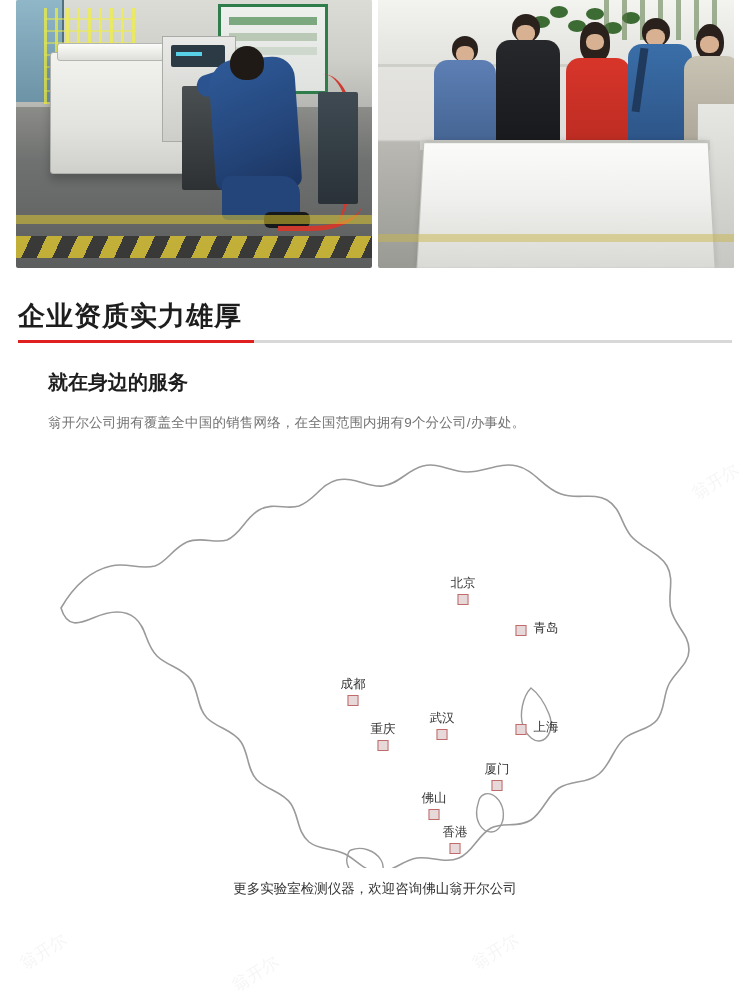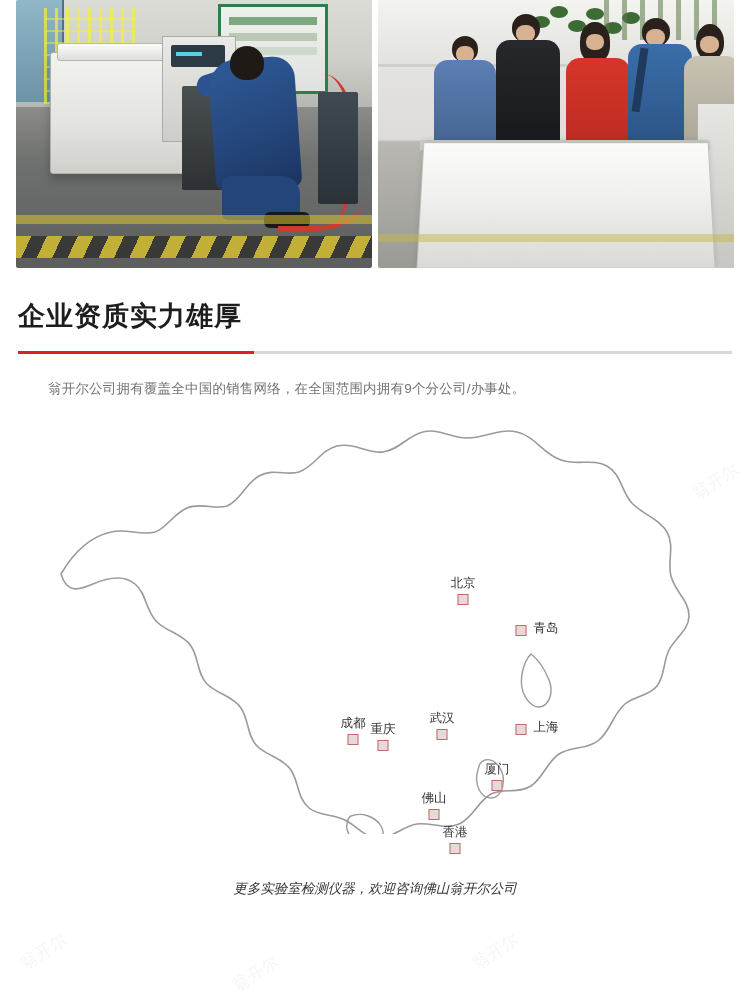--- a/index.html
+++ b/index.html
@@ -202,21 +202,21 @@
     border-left: 1px solid #b3b3ae;
   }
   .pr-floor-line {
     position: absolute; left: 0; bottom: 26px; width: 100%; height: 8px;
     background: #c7b64e; opacity: .5;
   }
 
   
   .section-head {
     margin: 30px 0 0 18px;
-    padding-bottom: 20px;
+    padding-bottom: 9px;
     position: relative;
     width: 714px;
   }
   .section-head h1 {
     margin: 0;
     font-size: 27px;
     font-weight: 700;
     letter-spacing: 1px;
     color: #1d1d1d;
   }
@@ -361,20 +361,21 @@
     <div class="pr-floor-line"></div>
   </div>
 </div>
 
 <div class="section-head">
   <h1>企业资质实力雄厚</h1>
   <div class="rule"></div>
 </div>
 
 <div class="service">
+  <h2>就在身边的服务</h2>
   <p class="desc">翁开尔公司拥有覆盖全中国的销售网络，在全国范围内拥有9个分公司/办事处。</p>
 </div>
 
 <div class="map-wrap">
   <svg width="720" height="420" viewBox="0 0 720 420">
     <path d="M46,160 C60,136 78,122 96,118 C112,114 124,122 140,118
              C152,114 158,100 172,94 C186,88 200,96 212,92
              C226,86 230,70 244,62 C258,54 272,62 284,58
              C300,52 306,36 322,32 C340,28 352,40 368,38
              C384,36 392,22 408,18 C424,14 436,24 452,24
@@ -405,21 +406,21 @@
 
 <div>
   <div class="city" style="left:463px; top:575px; position:absolute;">
     <span>北京</span>
     <span class="dot"></span>
   </div>
   <div class="city" style="left:546px; top:620px; position:absolute;">
     <span>青岛</span>
     <span class="dot" style="position:absolute; left:-18px; top:3px;"></span>
   </div>
-  <div class="city" style="left:353px; top:715px; position:absolute;text-align:center;">
+  <div class="city" style="left:353px; top:676px; position:absolute;text-align:center;">
     <span>成都</span>
     <span class="dot"></span>
   </div>
   <div class="city" style="left:442px; top:710px; position:absolute;">
     <span>武汉</span>
     <span class="dot"></span>
   </div>
   <div class="city" style="left:546px; top:719px; position:absolute;">
     <span>上海</span>
     <span class="dot" style="position:absolute; left:-18px; top:3px;"></span>
@@ -435,18 +436,18 @@
   <div class="city" style="left:434px; top:790px; position:absolute;">
     <span>佛山</span>
     <span class="dot"></span>
   </div>
   <div class="city" style="left:455px; top:824px; position:absolute;">
     <span>香港</span>
     <span class="dot"></span>
   </div>
 </div>
 
-<div class="map-caption" style="position:absolute; left:0; width:750px; top:878px;font-style:italic;">更多实验室检测仪器，欢迎咨询佛山翁开尔公司</div>
+<div class="map-caption" style="position:absolute; left:0; width:750px; top:878px;">更多实验室检测仪器，欢迎咨询佛山翁开尔公司</div>
 
 <div class="wm" style="left:18px; top:940px;">翁开尔</div>
 <div class="wm" style="left:230px; top:962px;">翁开尔</div>
 <div class="wm" style="left:470px; top:940px;">翁开尔</div>
 <div class="wm" style="left:690px; top:470px;">翁开尔</div>
 
 </body></html>

